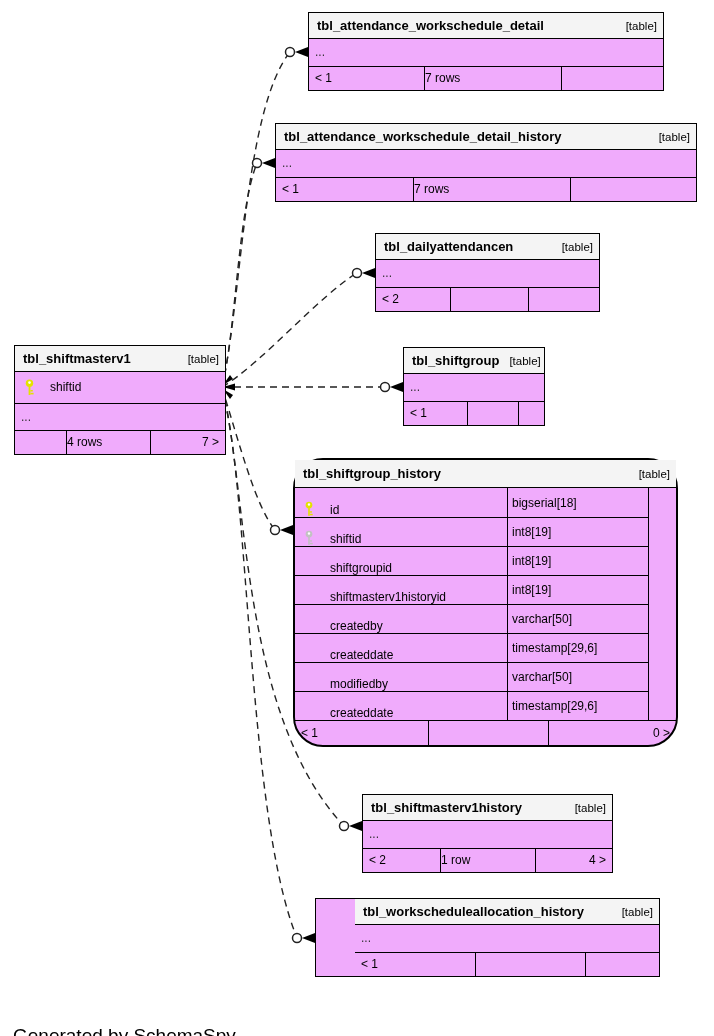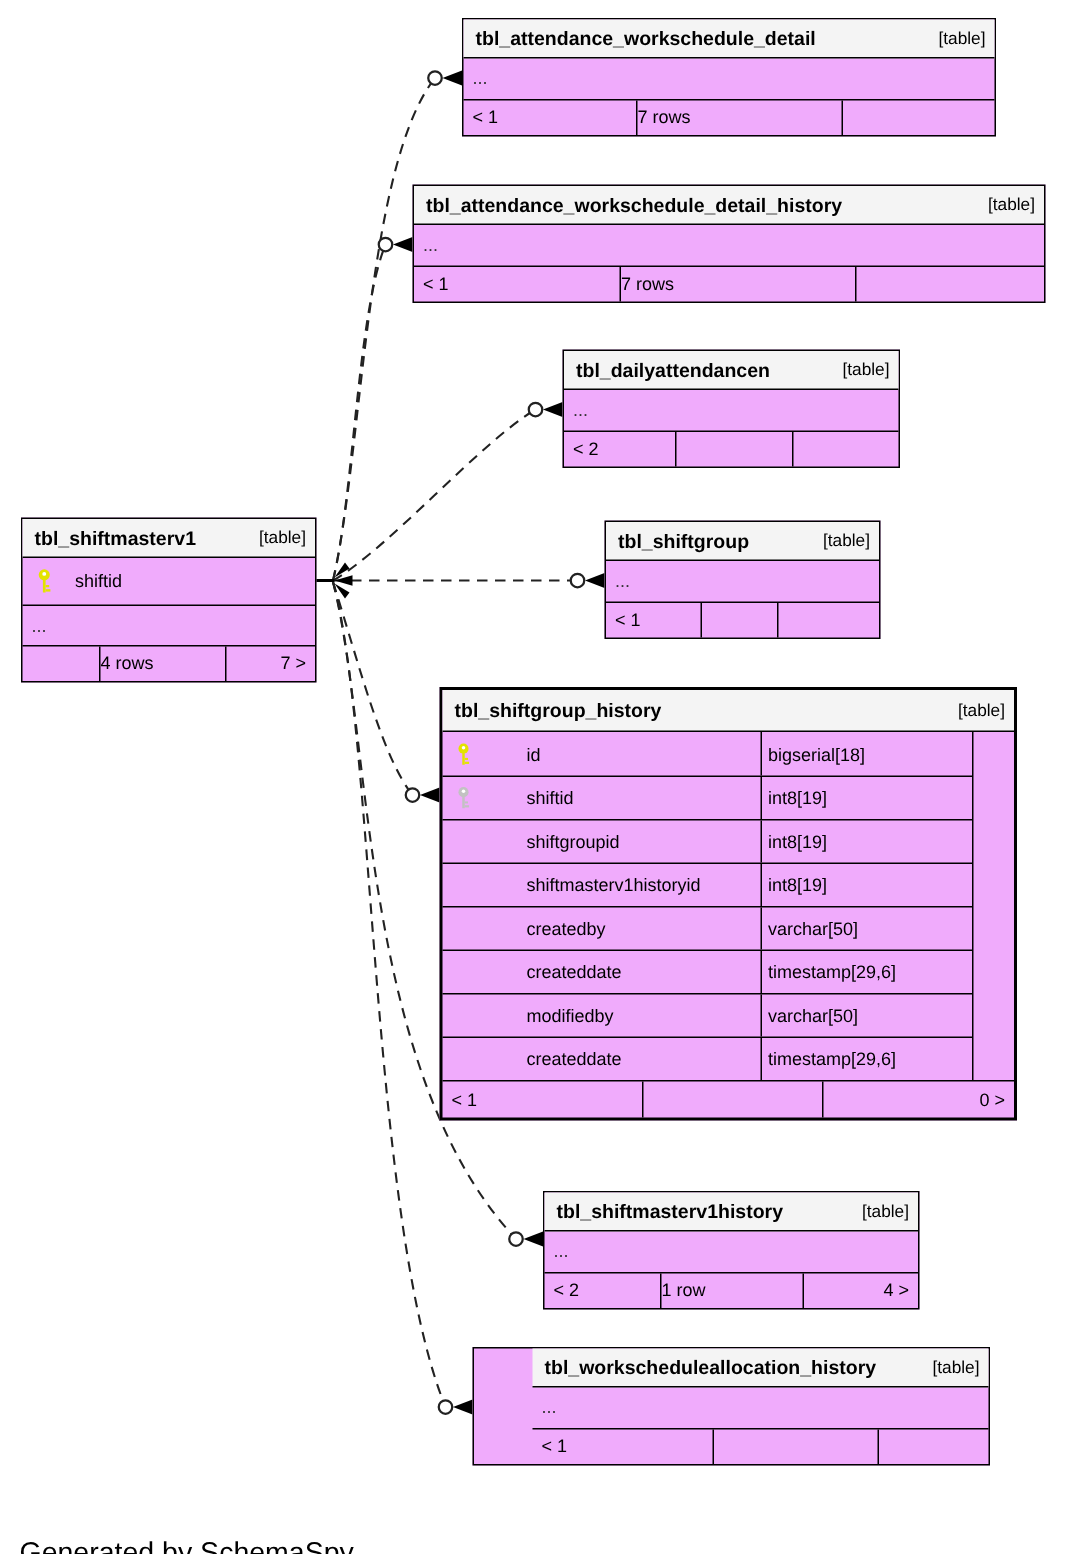--- a/index.html
+++ b/index.html
@@ -6,21 +6,21 @@
   body{
     width:714px;height:1036px;position:relative;overflow:hidden;
     font-family:"Liberation Sans","DejaVu Sans",sans-serif;
     color:#000;
   }
   #edges{position:absolute;left:0;top:0;width:714px;height:1036px;z-index:1;}
   .tbl{
     position:absolute;z-index:2;background:#f0abfc;
     border:1px solid #000;box-sizing:border-box;
   }
-  .tbl.big{border-width:2px;}
+  .tbl.big{border-width:2px;border-radius:30px;}
   .tbl-title{
     display:flex;justify-content:space-between;align-items:center;
     height:26px;background:#f4f4f4;border-bottom:1px solid #000;
     box-sizing:border-box;padding:0 6px 0 8px;
   }
   .big .tbl-title{height:28px;}
   .tname{font-weight:bold;font-size:13px;white-space:nowrap;}
   .tbadge{font-size:11.5px;font-weight:normal;white-space:nowrap;padding-left:10px;}
   .trow{
     height:28px;line-height:27px;font-size:12px;
@@ -34,21 +34,21 @@
   .tfoot{display:flex;height:23px;box-sizing:border-box;font-size:12px;}
   .tfoot>div{box-sizing:border-box;line-height:22px;overflow:hidden;white-space:nowrap;}
   .tfoot .fl{padding-left:6px;text-align:left;border-right:1px solid #000;}
   .tfoot .fc{text-align:left;border-right:1px solid #000;}
   .tfoot .fr{flex:1;text-align:right;padding-right:6px;}
   .big .tfoot{height:25px;border-top:1px solid #000;}
   .big .tfoot>div{line-height:24px;}
   
   .tbody-wrap{display:flex;align-items:stretch;}
   .cols{flex:1;min-width:0;}
-  .crow{display:flex;height:29px;box-sizing:border-box;align-items:center;font-size:12px;gap:21px;}
+  .crow{display:flex;height:29px;box-sizing:border-box;align-items:flex-end;font-size:12px;}
   .crow + .crow{border-top:1px solid #000;}
   .cname{flex:1;min-width:0;white-space:nowrap;overflow:hidden;}
   .ctype{width:141px;flex:0 0 141px;border-left:1px solid #000;box-sizing:border-box;
          padding-left:4px;white-space:nowrap;overflow:hidden;align-self:stretch;
          display:flex;align-items:center;}
   .spacer-col{width:28px;flex:0 0 28px;border-left:1px solid #000;box-sizing:border-box;}
   .pk{color:#e3e300;}
   .fk{color:#c2c2c2;}
   #credit{
     position:absolute;left:13px;top:1006px;font-size:19px;z-index:2;margin-top:19px;
@@ -130,34 +130,34 @@
     <span class="tbadge">[table]</span>
   </div>
   <div class="trow ellipsis">...</div>
   <div class="tfoot">
     <div class="fl" style="width:75px;">&lt; 2</div>
     <div class="fc" style="width:78px;"></div>
     <div class="fr"></div>
   </div>
 </div>
 
-<div class="tbl" style="left:403px;top:347px;width:184px;">
+<div class="tbl" style="left:403px;top:347px;width:142px;">
   <div class="tbl-title">
     <span class="tname">tbl_shiftgroup</span>
     <span class="tbadge">[table]</span>
   </div>
   <div class="trow ellipsis">...</div>
   <div class="tfoot">
     <div class="fl" style="width:64px;">&lt; 1</div>
     <div class="fc" style="width:51px;"></div>
     <div class="fr"></div>
   </div>
 </div>
 
-<div class="tbl" style="left:14px;top:345px;width:197px;">
+<div class="tbl" style="left:14px;top:345px;width:212px;">
   <div class="tbl-title">
     <span class="tname">tbl_shiftmasterv1</span>
     <span class="tbadge">[table]</span>
   </div>
   <div class="trow keyrow">
     <span class="keycell pk">
       <svg width="11" height="17" viewBox="0 0 11 17">
         <circle cx="5.5" cy="4.2" r="3.7" fill="currentColor"></circle>
         <circle cx="5.5" cy="3.6" r="1.3" fill="#fff"></circle>
         <rect x="4.6" y="7.5" width="1.8" height="8.5" fill="currentColor"></rect>

